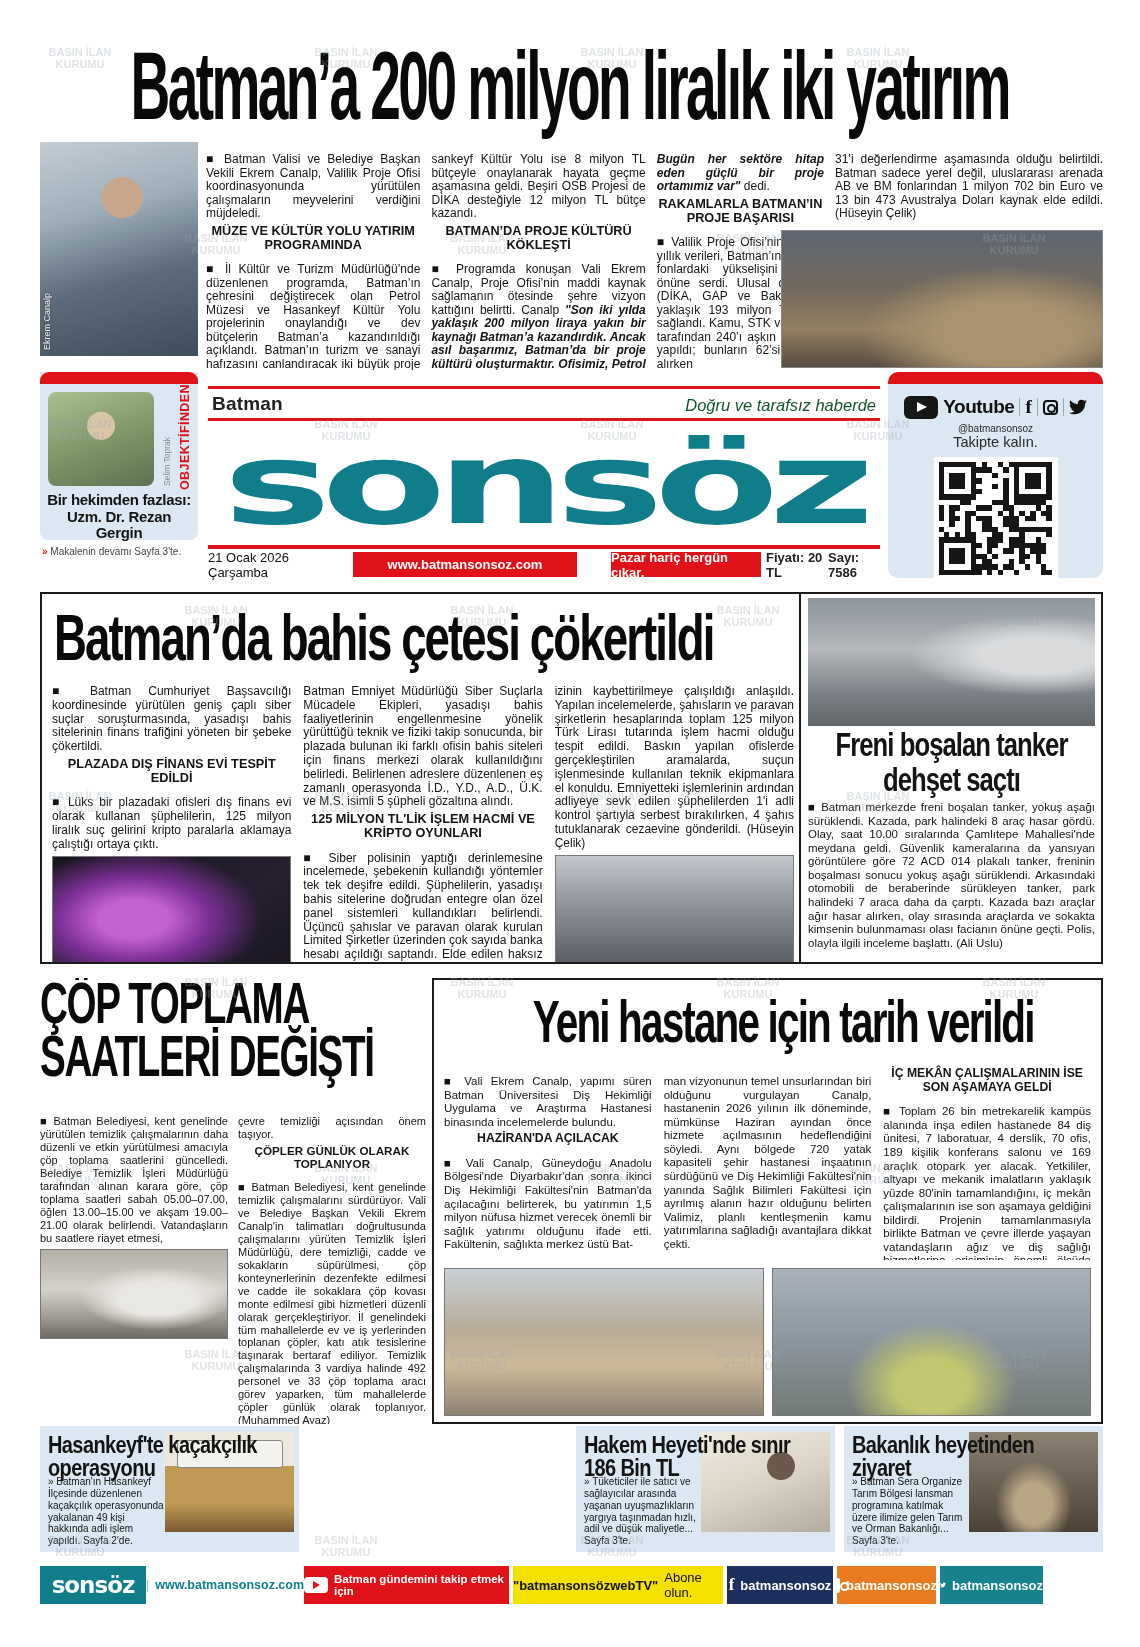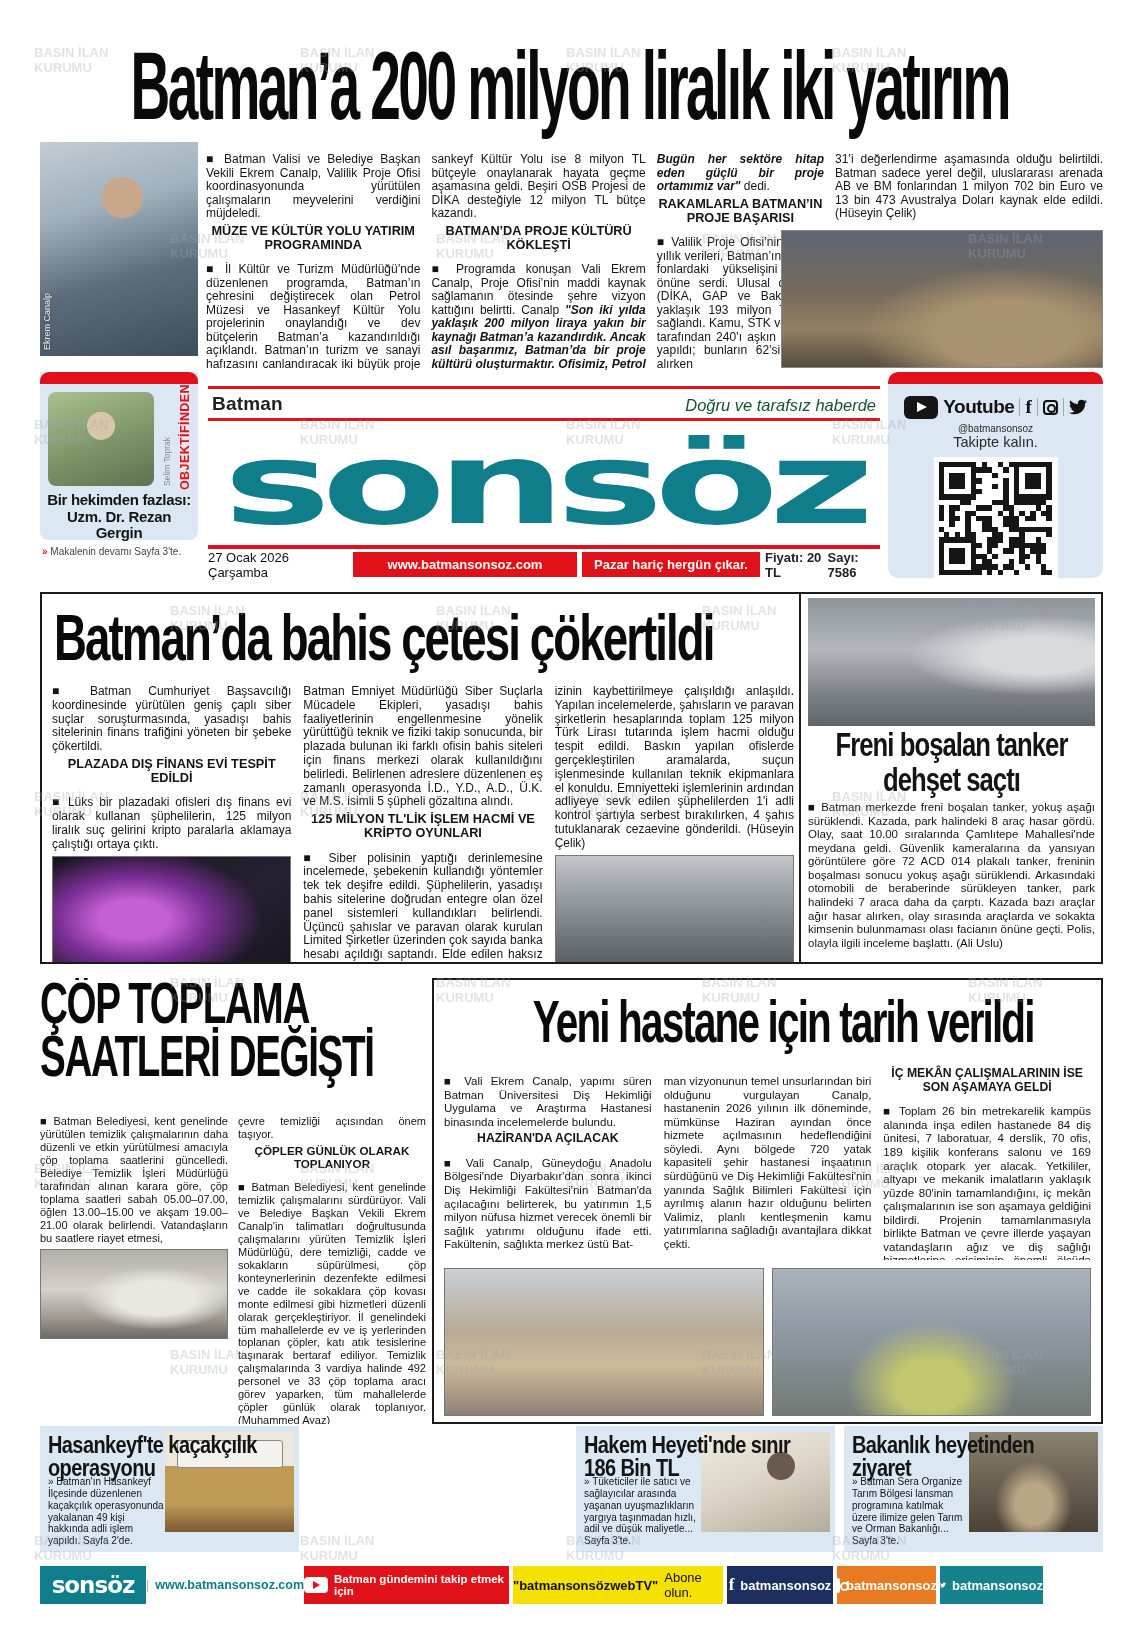--- a/index.html
+++ b/index.html
@@ -5,22 +5,22 @@
   * { box-sizing: border-box; margin: 0; padding: 0; }
   :root{
     --red:#e01119; --teal:#0f7e8a; --lb:#dbe8f3; --ink:#141414;
     --navy:#1d2f5f; --orange:#e87b21; --yellow:#f5e100;
   }
   body{ background:#888; font-family:"Liberation Sans",sans-serif; }
   #page{ position:relative; width:1140px; height:1647px; background:#fff; margin:0 auto;
          color:var(--ink); overflow:hidden; }
   
   #wm-layer{ position:absolute; inset:0; z-index:40; pointer-events:none; }
-  .wm{ position:absolute; width:92px; font-size:13px; font-weight:bold; line-height:1.12;
-       text-align:left; color:#9aa6b0; opacity:.30; }
+  .wm{ position:absolute; width:92px; font-size:11px; font-weight:bold; line-height:1.12;
+       text-align:center; color:#9aa6b0; opacity:.30; }
   
   .jp{ text-align:justify; margin:11px 0 3px 0; }
   .subhead{ font-weight:bold; text-align:center; font-size:1.06em; line-height:1.12; margin:3px 0; }
   .bq{ font-weight:bold; font-style:italic; }
   .photo{ position:relative; overflow:hidden; background:#bbb; }
   
   .ph-portrait{ background:
       radial-gradient(circle at 52% 26%, #c9a78a 0 11%, rgba(0,0,0,0) 12%),
       linear-gradient(165deg,#c3ccd4 0%,#9fb0bc 32%,#5d6d7c 62%,#3e4d5b 100%); }
   .ph-meeting{ background:
@@ -96,21 +96,21 @@
   .mh-slogan{ font-style:italic; font-size:16.5px; color:#14532d; }
   .mh-row-top{ margin-top:14px; }
   .mh-logo{ height:124px; display:flex; align-items:center; justify-content:center;
         font-family:"DejaVu Sans",sans-serif; font-weight:bold; font-size:112px; color:var(--teal);
         letter-spacing:-6px; line-height:1; }
   .mh-logo span{ transform:scale(1.62,1.02); display:inline-block; }
   .mh-strip{ display:flex; gap:5px; height:25px; margin-top:3px; font-size:13px; align-items:stretch; }
   .st-date{ width:140px; display:flex; align-items:center; justify-content:center; color:#111; }
   .st-red{ background:var(--red); color:#fff; font-weight:bold; display:flex; align-items:center;
         justify-content:center; width:224px; }
-  .st-red.s2{ width:178px; }
+  .st-red.s2{ width:150px;margin-left:29px; }
   .st-price{ flex:1; display:flex; align-items:center; justify-content:space-around; font-weight:bold; color:#222; }
   .social{ position:absolute; right:0; top:0; width:215px; height:206px; background:var(--lb);
         border-radius:10px; overflow:hidden; }
   .soc-row{ display:flex; align-items:center; justify-content:center; gap:5px; margin-top:9px; height:28px; }
   .yt-badge{ width:34px; height:23px; background:#161616; border-radius:6px; position:relative; flex:0 0 auto; }
   .yt-badge::after{ content:""; position:absolute; left:13px; top:6px; border-left:10px solid #fff;
         border-top:5.5px solid rgba(0,0,0,0); border-bottom:5.5px solid rgba(0,0,0,0); }
   .yt-word{ font-weight:bold; font-size:19px; letter-spacing:-.5px; color:#111; }
   .sep{ width:1px; height:18px; background:#9aa; }
   .fb-f{ font-weight:bold; font-size:19px; font-family:"Liberation Serif",serif; color:#111; }
@@ -281,21 +281,21 @@
       <div class="mh-row">
         <span class="mh-city">Batman</span>
         <span class="mh-slogan">Doğru ve tarafsız haberde</span>
       </div>
       <div class="redline"></div>
       <div class="mh-logo">
           <span>sonsöz</span>
         </div>
       <div class="redline thick"></div>
       <div class="mh-strip">
-        <div class="st-date">27 Ocak 2026 Çarşamba</div>
+        <div class="st-date">21 Ocak 2026 Çarşamba</div>
         <div class="st-red">www.batmansonsoz.com</div>
         <div class="st-red s2">Pazar hariç hergün çıkar.</div>
         <div class="st-price">
           <span>Fiyatı: 20 TL</span>
           <span>Sayı: 7586</span>
         </div>
       </div>
     </div>
 
     <div class="social">

